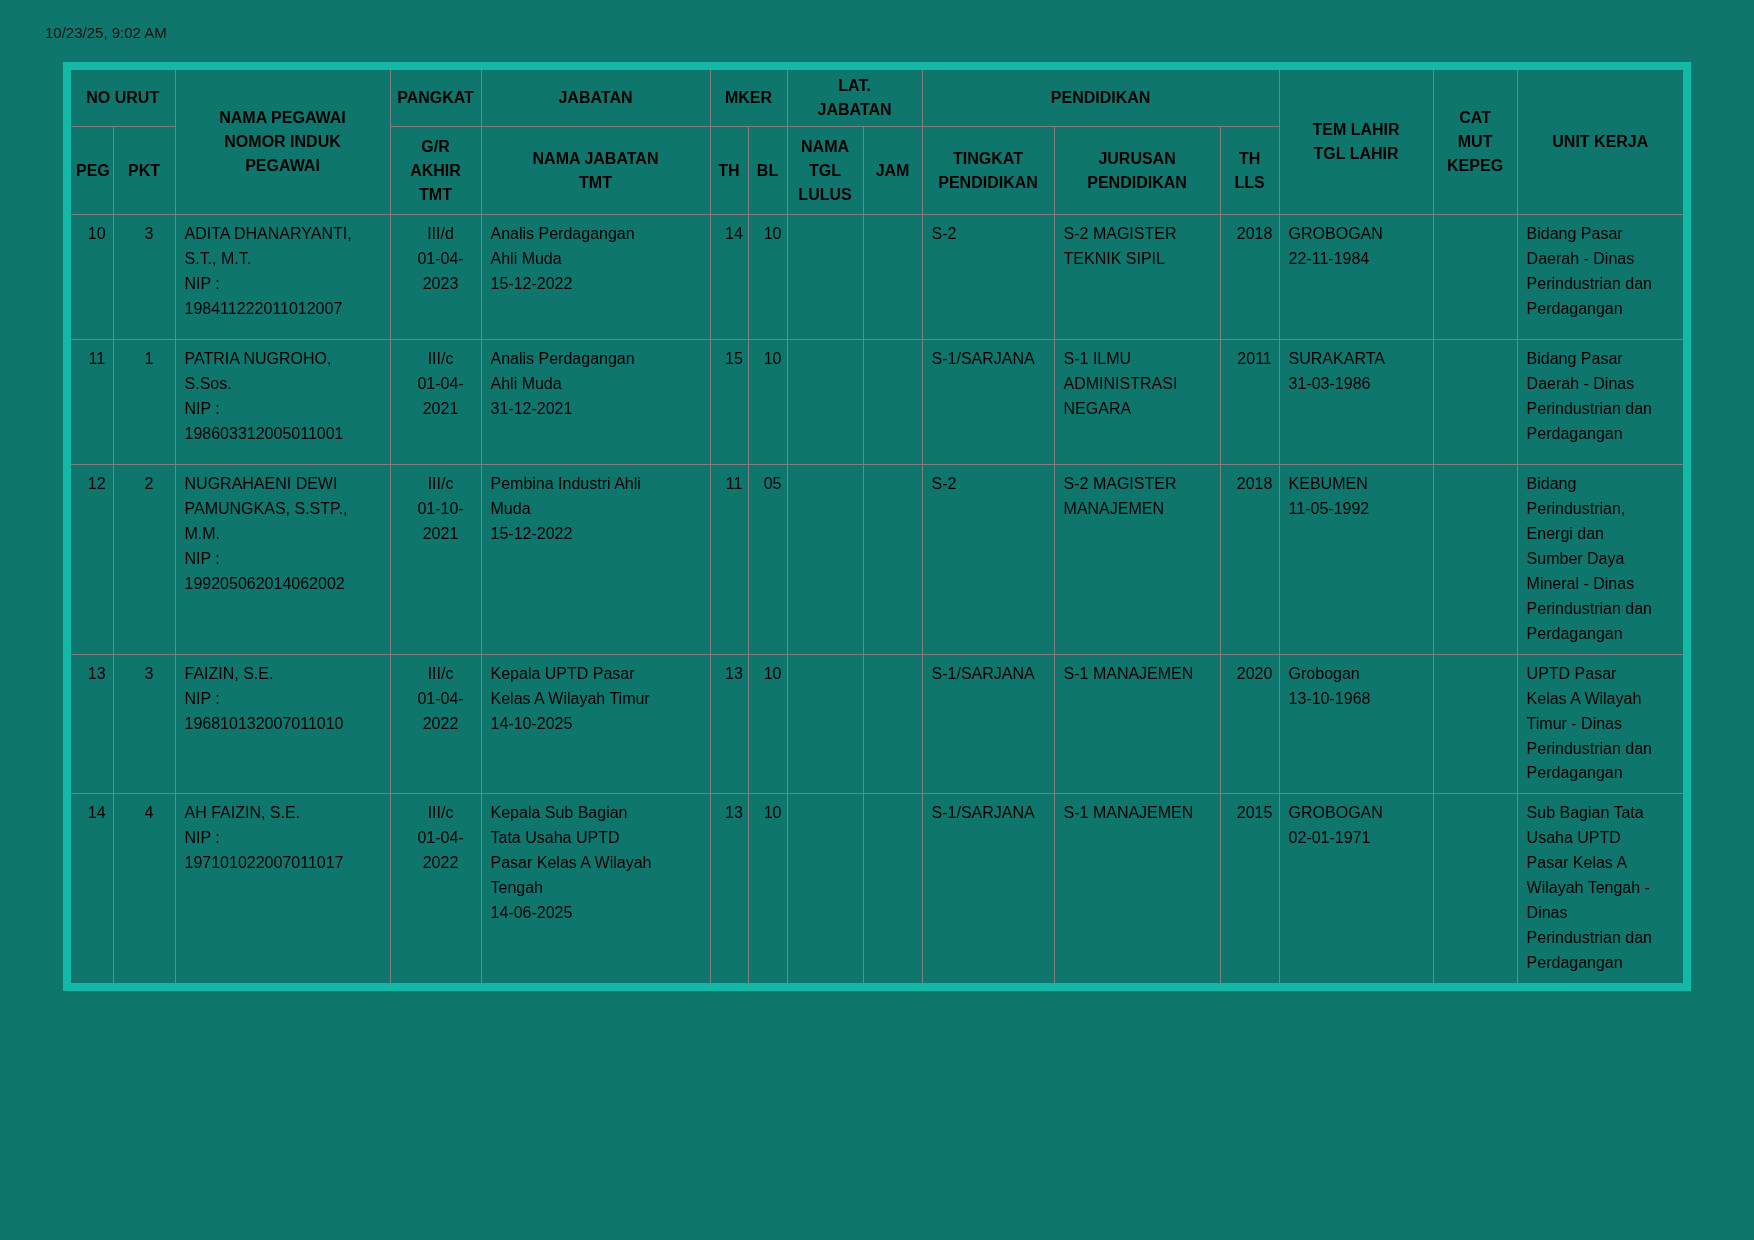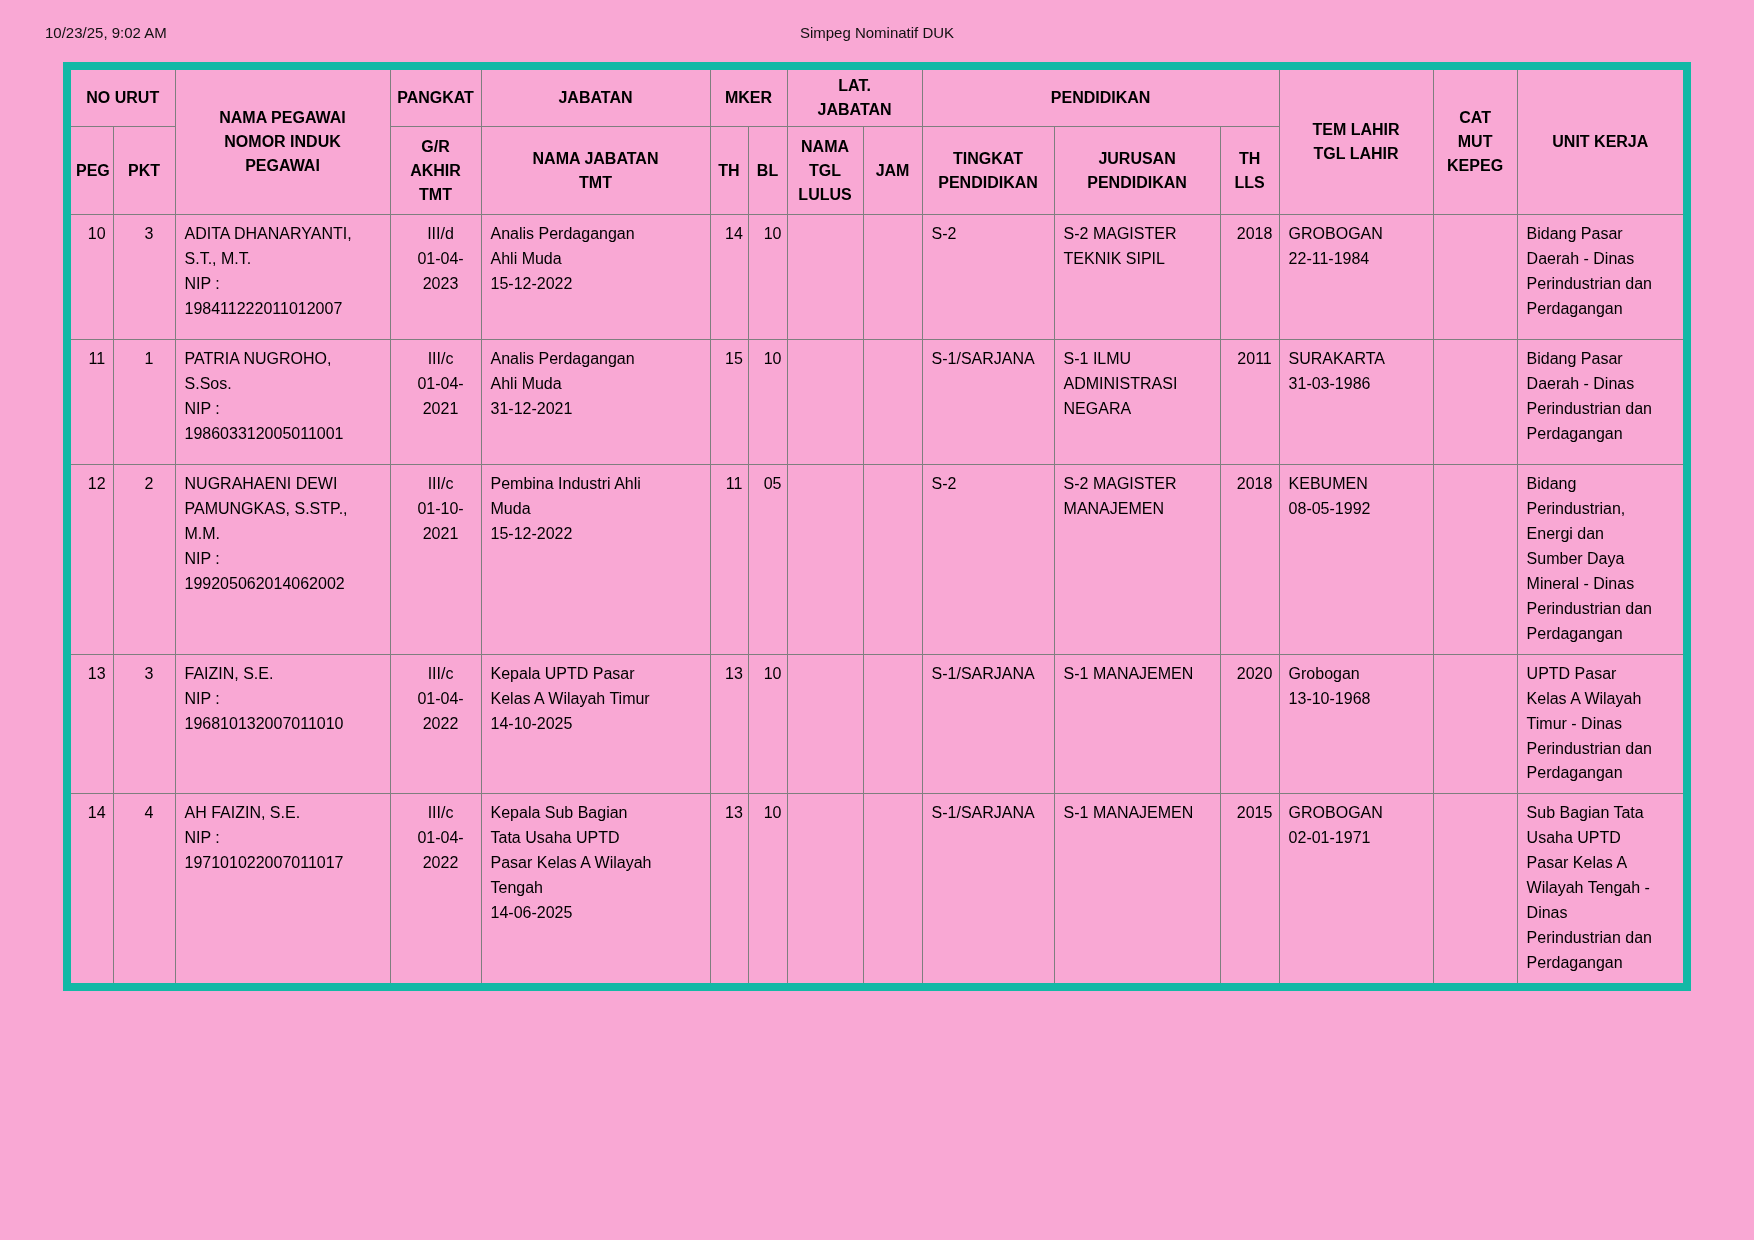--- a/index.html
+++ b/index.html
@@ -1,21 +1,21 @@
 <!DOCTYPE html>
 <html><head>
 <meta charset="utf-8">
 <style>
   * { box-sizing: border-box; }
   html, body { margin: 0; padding: 0; background: #ffffff; }
   .page {
     position: relative;
     width: 1754px;
     height: 1240px;
-    background: #f9a8d4;
+    background: #0f766e;
     font-family: "Liberation Sans", sans-serif;
     color: #000000;
     overflow: hidden;
   }
   .doc-header {
     position: absolute;
     top: 24px;
     left: 45px;
     right: 45px;
     height: 20px;
@@ -71,21 +71,20 @@
   .doc-footer .url { position: absolute; left: 0; top: 0; }
   .doc-footer .pageno { position: absolute; right: 0; top: 0; }
 </style>
 </head>
 <body>
 
 <div class="page">
 
   <div class="doc-header">
     <span class="datetime">10/23/25, 9:02 AM</span>
-    <span class="doc-title">Simpeg Nominatif DUK</span>
   </div>
 
   <table class="duk">
     <colgroup>
       <col style="width:46px">
         <col style="width:62px">
         <col style="width:215px">
       <col style="width:91px">
         <col style="width:229px">
         <col style="width:38px">
@@ -216,21 +215,21 @@
 15-12-2022</td>
         <td class="c">11</td>
         <td class="c">05</td>
         <td></td>
         <td></td>
         <td>S-2</td>
         <td>S-2 MAGISTER
 MANAJEMEN</td>
         <td class="c">2018</td>
         <td>KEBUMEN
-08-05-1992</td>
+11-05-1992</td>
         <td></td>
         <td>Bidang
 Perindustrian,
 Energi dan
 Sumber Daya
 Mineral - Dinas
 Perindustrian dan
 Perdagangan</td>
       </tr>
       <tr style="height:135px">

